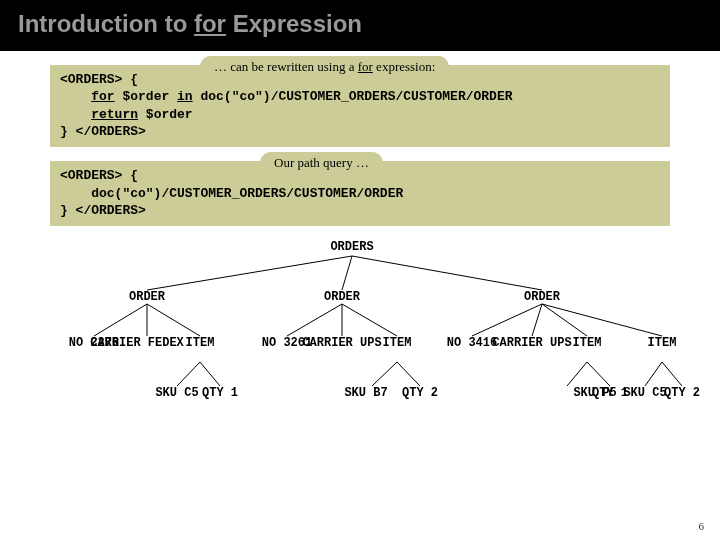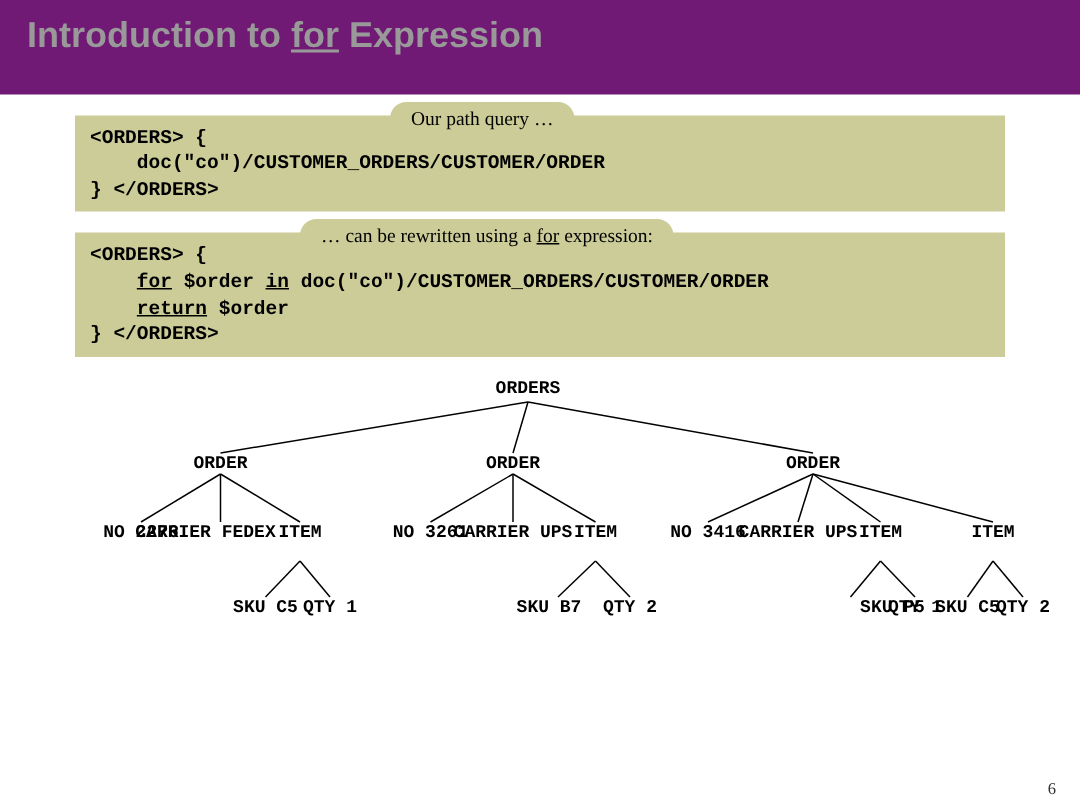--- a/index.html
+++ b/index.html
@@ -1,17 +1,17 @@
 <!DOCTYPE html>
 <html><head>
 <meta charset="utf-8">
 <style>
 html,body{margin:0;padding:0}
 body{width:720px;height:540px;background:#fff;font-family:Verdana,Arial,sans-serif;position:relative;overflow:hidden}
-.titlebar{background:#701a75;padding:10px 18px 24px}
+.titlebar{background:#000000;padding:10px 18px 12px}
 .title{font:bold 24px/1.2 Verdana,Arial,sans-serif;color:#999}
 .title .u{text-decoration:underline}
 .slide{padding:14px 22px 0;position:relative}
 .block{position:relative;margin:0 28px 14px}
 .code{font:bold 13px/1.35 "Courier New",monospace;background:#cccc99;padding:6px 10px 6px 10px;white-space:pre;color:#000}
 .label{position:absolute;left:210px;top:-9px;background:#cccc99;border-radius:14px;padding:3px 14px;font:13px Verdana;color:#000}
 .label2{left:150px;top:-9px}
 .label .u{text-decoration:underline}
 .kw{text-decoration:underline}
 .treebox{position:relative;height:220px}
@@ -22,32 +22,32 @@
 </head>
 <body>
 
 <div class="titlebar">
   <div class="title"><span>Introduction to </span><span class="u">for</span><span> Expression</span></div>
 </div>
 
 <div class="slide">
 
   <div class="block">
-    <div class="label"><span>Our path query …</span></div>
-    <div class="code">&lt;ORDERS&gt; {
-    doc("co")/CUSTOMER_ORDERS/CUSTOMER/ORDER
-} &lt;/ORDERS&gt;</div>
-  </div>
-
-  <div class="block">
     <div class="label label2"><span>… can be rewritten using a </span><span class="u">for</span><span> expression:</span></div>
     <div class="code"><span>&lt;ORDERS&gt; {</span>
     <span class="kw">for</span><span> $order </span><span class="kw">in</span><span> doc("co")/CUSTOMER_ORDERS/CUSTOMER/ORDER</span>
     <span class="kw">return</span><span> $order</span>
 <span>} &lt;/ORDERS&gt;</span></div>
+  </div>
+
+  <div class="block">
+    <div class="label"><span>Our path query …</span></div>
+    <div class="code">&lt;ORDERS&gt; {
+    doc("co")/CUSTOMER_ORDERS/CUSTOMER/ORDER
+} &lt;/ORDERS&gt;</div>
   </div>
 
   <div class="treebox">
     <svg class="svgbox" width="700" height="220">
       <g stroke="#000" stroke-width="1">
         <line x1="330" y1="16" x2="125" y2="50"></line>
         <line x1="330" y1="16" x2="320" y2="50"></line>
         <line x1="330" y1="16" x2="520" y2="50"></line>
         <line x1="125" y1="64" x2="72" y2="96"></line>
           <line x1="125" y1="64" x2="125" y2="96"></line>

